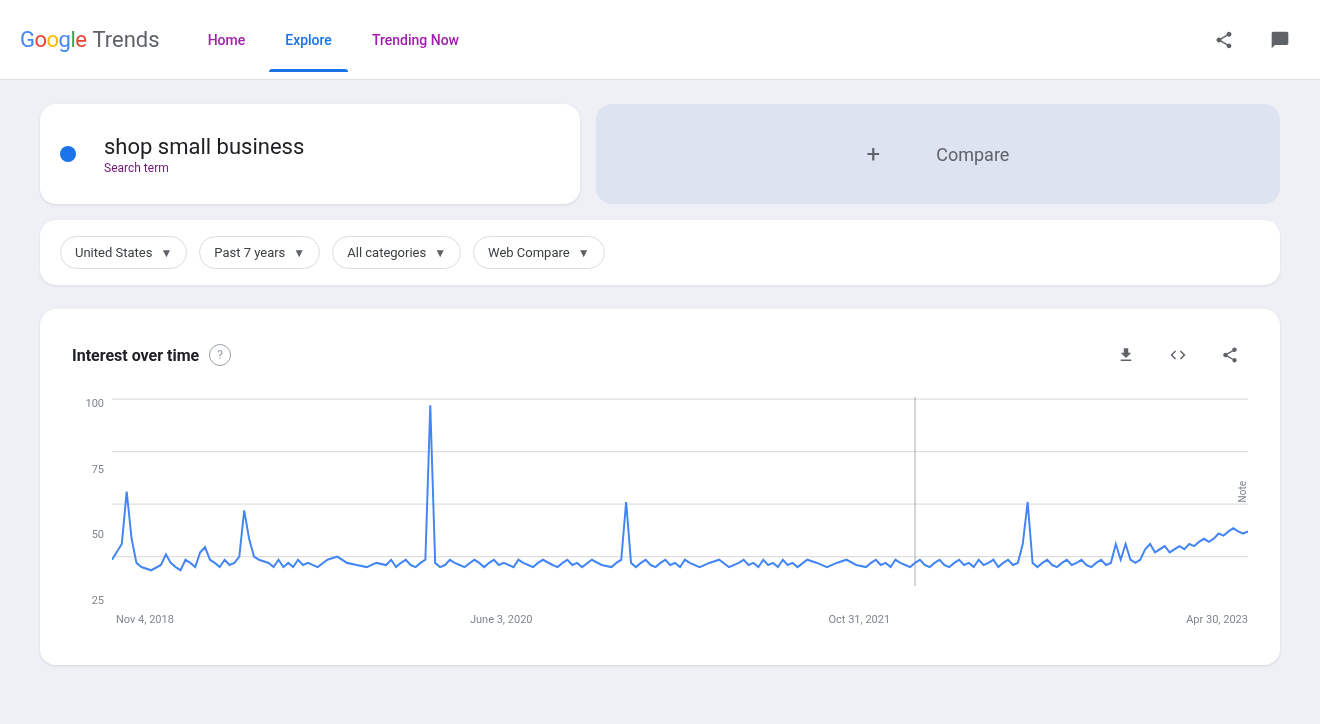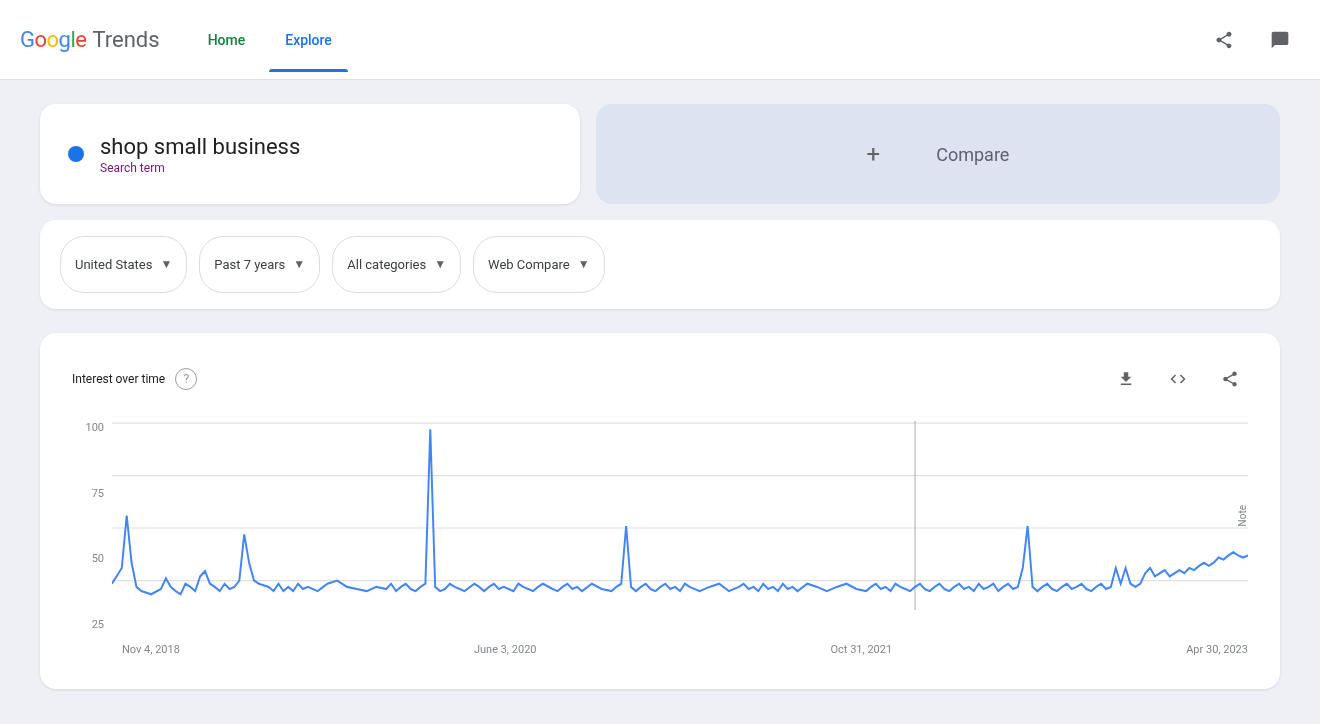--- a/index.html
+++ b/index.html
@@ -48,21 +48,21 @@
       align-items: center;
       gap: 8px;
       flex: 1;
     }
     .nav-item {
       padding: 0 16px;
       height: 64px;
       display: flex;
       align-items: center;
       font-size: 14px;
-      color: #15803d;
+      color: #a21caf;
       cursor: pointer;
       position: relative;
       font-weight: 500;
       text-decoration: none;
     }
     .nav-item.active {
       color: #1a73e8;
     }
     .nav-item.active::after {
       content: '';
@@ -100,27 +100,27 @@
 
     
     .search-area {
       display: flex;
       gap: 16px;
       margin-bottom: 16px;
     }
     .search-card {
       background: #fff;
       border-radius: 16px;
-      padding: 24px 28px;
+      padding: 24px 20px;
       flex: 1;
       max-width: 540px;
       box-shadow: 0 1px 3px rgba(0,0,0,0.1);
       display: flex;
       align-items: center;
-      gap: 16px;
+      gap: 28px;
     }
     .search-dot {
       width: 16px;
       height: 16px;
       border-radius: 50%;
       background: #1a73e8;
       flex-shrink: 0;
     }
     .search-text-area {
       display: flex;
@@ -164,23 +164,23 @@
       border-radius: 16px;
       padding: 16px 20px;
       display: flex;
       align-items: center;
       gap: 12px;
       margin-bottom: 24px;
       box-shadow: 0 1px 3px rgba(0,0,0,0.08);
     }
     .filter-dropdown {
       display: flex;
-      align-items: flex-start;
+      align-items: flex-end;
       gap: 8px;
-      padding: 20px 14px;
+      padding: 8px 14px;
       border: 1px solid #dadce0;
       border-radius: 24px;
       cursor: pointer;
       font-size: 13px;
       color: #3c4043;
       background: #fff;
       position: relative;
     }
     .dropdown-arrow {
       font-size: 12px;
@@ -199,23 +199,23 @@
       align-items: center;
       justify-content: space-between;
       margin-bottom: 24px;
     }
     .chart-title-row {
       display: flex;
       align-items: center;
       gap: 10px;
     }
     .chart-title {
-      font-size: 12px;
+      font-size: 16px;
       color: #202124;
-      font-weight: 400;
+      font-weight: 700;
     }
     .help-icon {
       width: 22px;
       height: 22px;
       border-radius: 50%;
       border: 1.5px solid #9aa0a6;
       display: flex;
       align-items: center;
       justify-content: center;
       font-size: 12px;
@@ -266,46 +266,47 @@
     .chart-area {
       position: absolute;
       left: 40px;
       right: 0;
       top: 0;
       bottom: 30px;
     }
 
     .x-axis {
       position: absolute;
-      left: 50px;
+      left: 44px;
       right: 0;
       bottom: 0;
       height: 24px;
       display: flex;
       justify-content: space-between;
-      align-items: center;
+      align-items: flex-start;
     }
     .x-label {
       font-size: 11px;
       color: #80868b;
     }
   </style>
 </head>
 <body>
 
 <div class="header">
   <div class="logo-area">
     <span class="logo-google">
       <span class="logo-g">G</span><span class="logo-o1">o</span><span class="logo-o2">o</span><span class="logo-g2">g</span><span class="logo-l">l</span><span class="logo-e">e</span>
     </span>
     <span class="logo-trends">Trends</span>
   </div>
   <nav class="nav">
     <a class="nav-item">Home</a>
     <a class="nav-item active">Explore</a>
+    <a class="nav-item">Trending Now</a>
   </nav>
   <div class="header-actions">
     <button class="header-icon-btn">
 
       <svg width="20" height="20" viewBox="0 0 24 24" fill="currentColor">
         <path d="M18 16.08c-.76 0-1.44.3-1.96.77L8.91 12.7c.05-.23.09-.46.09-.7s-.04-.47-.09-.7l7.05-4.11c.54.5 1.25.81 2.04.81 1.66 0 3-1.34 3-3s-1.34-3-3-3-3 1.34-3 3c0 .24.04.47.09.7L8.04 9.81C7.5 9.31 6.79 9 6 9c-1.66 0-3 1.34-3 3s1.34 3 3 3c.79 0 1.5-.31 2.04-.81l7.12 4.16c-.05.21-.08.43-.08.65 0 1.61 1.31 2.92 2.92 2.92 1.61 0 2.92-1.31 2.92-2.92s-1.31-2.92-2.92-2.92z"></path>
       </svg>
     </button>
     <button class="header-icon-btn">
 

